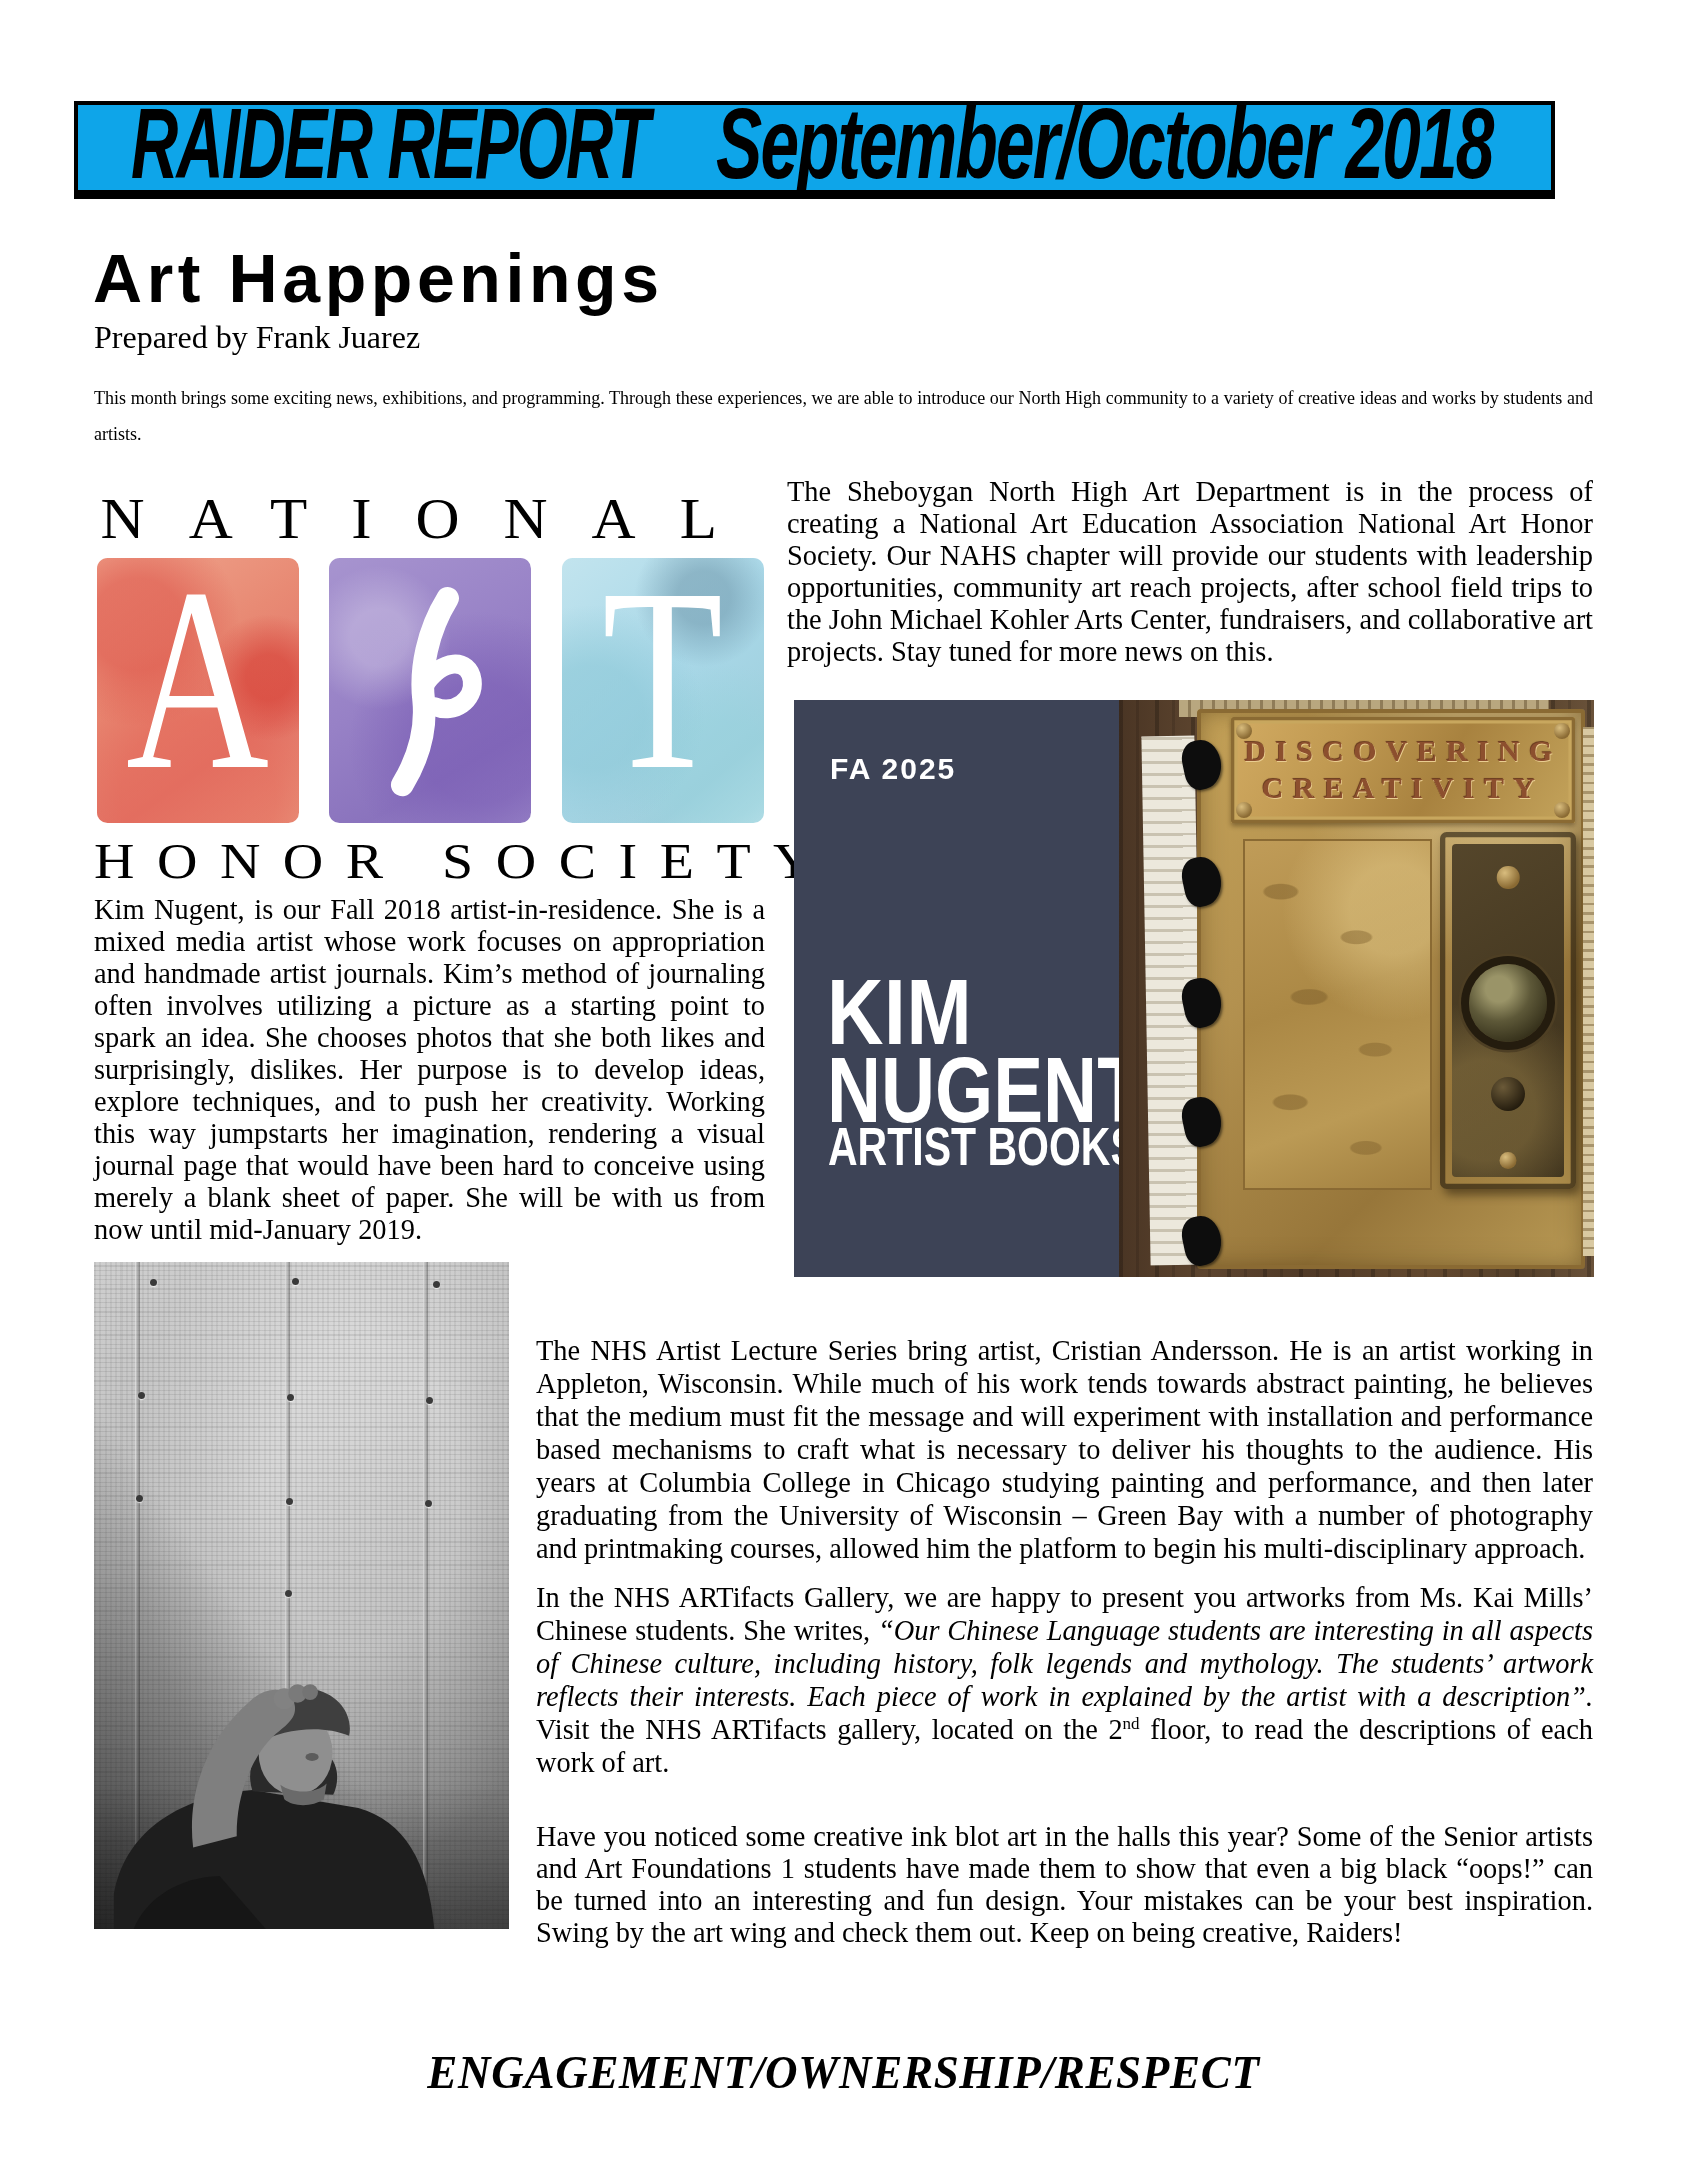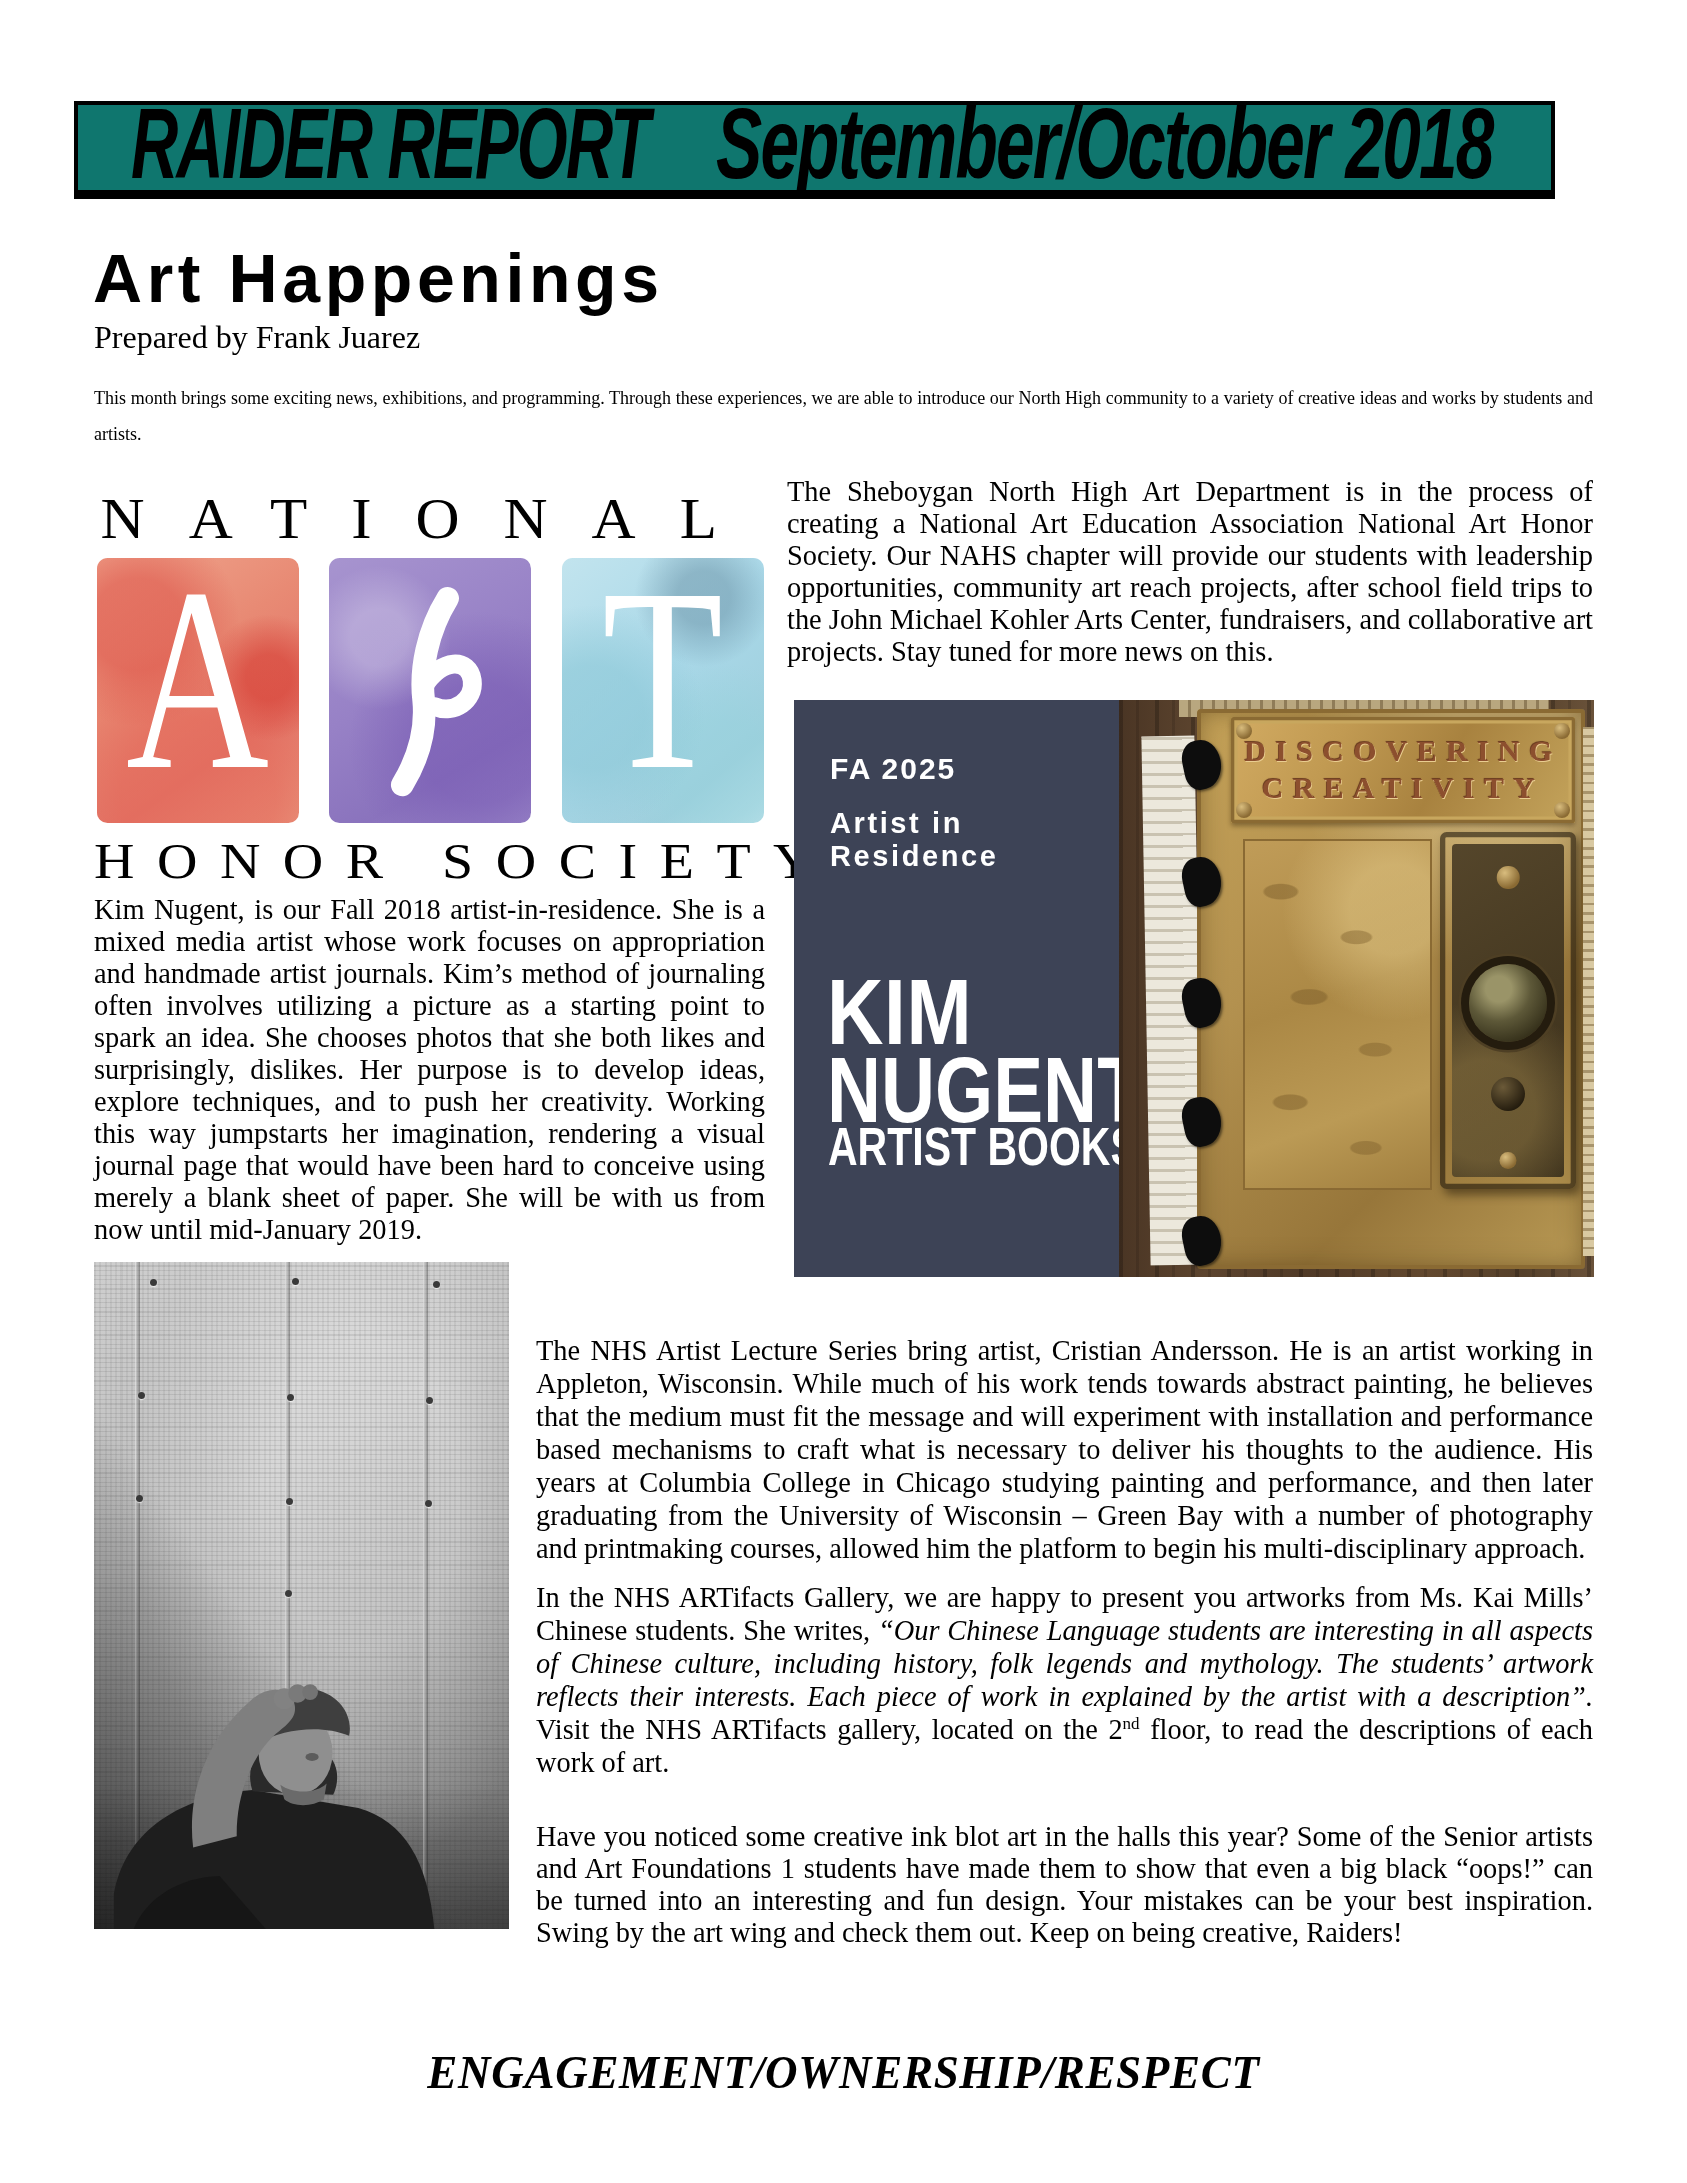--- a/index.html
+++ b/index.html
@@ -1,20 +1,20 @@
 <!DOCTYPE html>
 <html style="font-size:10.6px"><head>
 <meta charset="utf-8">
 <style>
   html,body{margin:0;padding:0;background:#e8e8e8;}
   .page{position:relative;width:1687px;height:2183px;background:#ffffff;overflow:hidden;
         font-family:"Liberation Serif",serif;color:#000;}
   
   .masthead{position:absolute;left:74px;top:101px;width:1481px;height:98px;
-            border:4.6px solid #000;border-bottom-width:9.3px;box-sizing:border-box;background:#0f766e;}
+            border:4.6px solid #000;border-bottom-width:9.3px;box-sizing:border-box;background:#0ea5e9;}
   .mast-title,.mast-issue{position:absolute;top:50%;white-space:nowrap;
             font-family:"Liberation Sans",sans-serif;font-weight:700;font-style:italic;
             font-size:99px;letter-spacing:-2.6px;transform-origin:left center;}
   .mast-title{left:53px;transform:translateY(-54%) scale(0.66,1.02);}
   .mast-issue{left:638px;transform:translateY(-54%) scale(0.70,1.02);}
   
   .art-title{position:absolute;left:93px;top:238px;margin:0;
              font-family:"Liberation Sans",sans-serif;font-weight:700;font-size:68px;
              letter-spacing:4.6px;transform:scaleY(1.02);transform-origin:left top;}
   .byline{position:absolute;left:94px;top:319px;font-size:32px;}
@@ -172,21 +172,20 @@
     </div>
     <div class="logo-bottom">HONOR SOCIETY</div>
   </div>
 
   <p class="para kim">Kim Nugent, is our Fall 2018 artist-in-residence. She is a mixed media artist whose work focuses on appropriation and handmade artist journals. Kim’s method of journaling often involves utilizing a picture as a starting point to spark an idea. She chooses photos that she both likes and surprisingly, dislikes. Her purpose is to develop ideas, explore techniques, and to push her creativity. Working this way jumpstarts her imagination, rendering a visual journal page that would have been hard to conceive using merely a blank sheet of paper.  She will be with us from now until mid-January 2019.</p>
 
   <p class="para nahs">The Sheboygan North High Art Department is in the process of creating a National Art Education Association National Art Honor Society. Our NAHS chapter will provide our students with leadership opportunities, community art reach projects, after school field trips to the John Michael Kohler Arts Center, fundraisers, and collaborative art projects. Stay tuned for more news on this.</p>
 
   <div class="poster">
     <div class="term">FA 2025</div>
-    <div class="program">Artist in Residence</div>
     <div class="n1">KIM</div>
     <div class="n2">NUGENT,</div>
     <div class="n3">ARTIST BOOKS</div>
   </div>
 
   <div class="journal">
     <div class="j-cardboard"></div>
     <div class="j-pages"></div>
     <div class="j-cover">
       <div class="j-plate-top">

